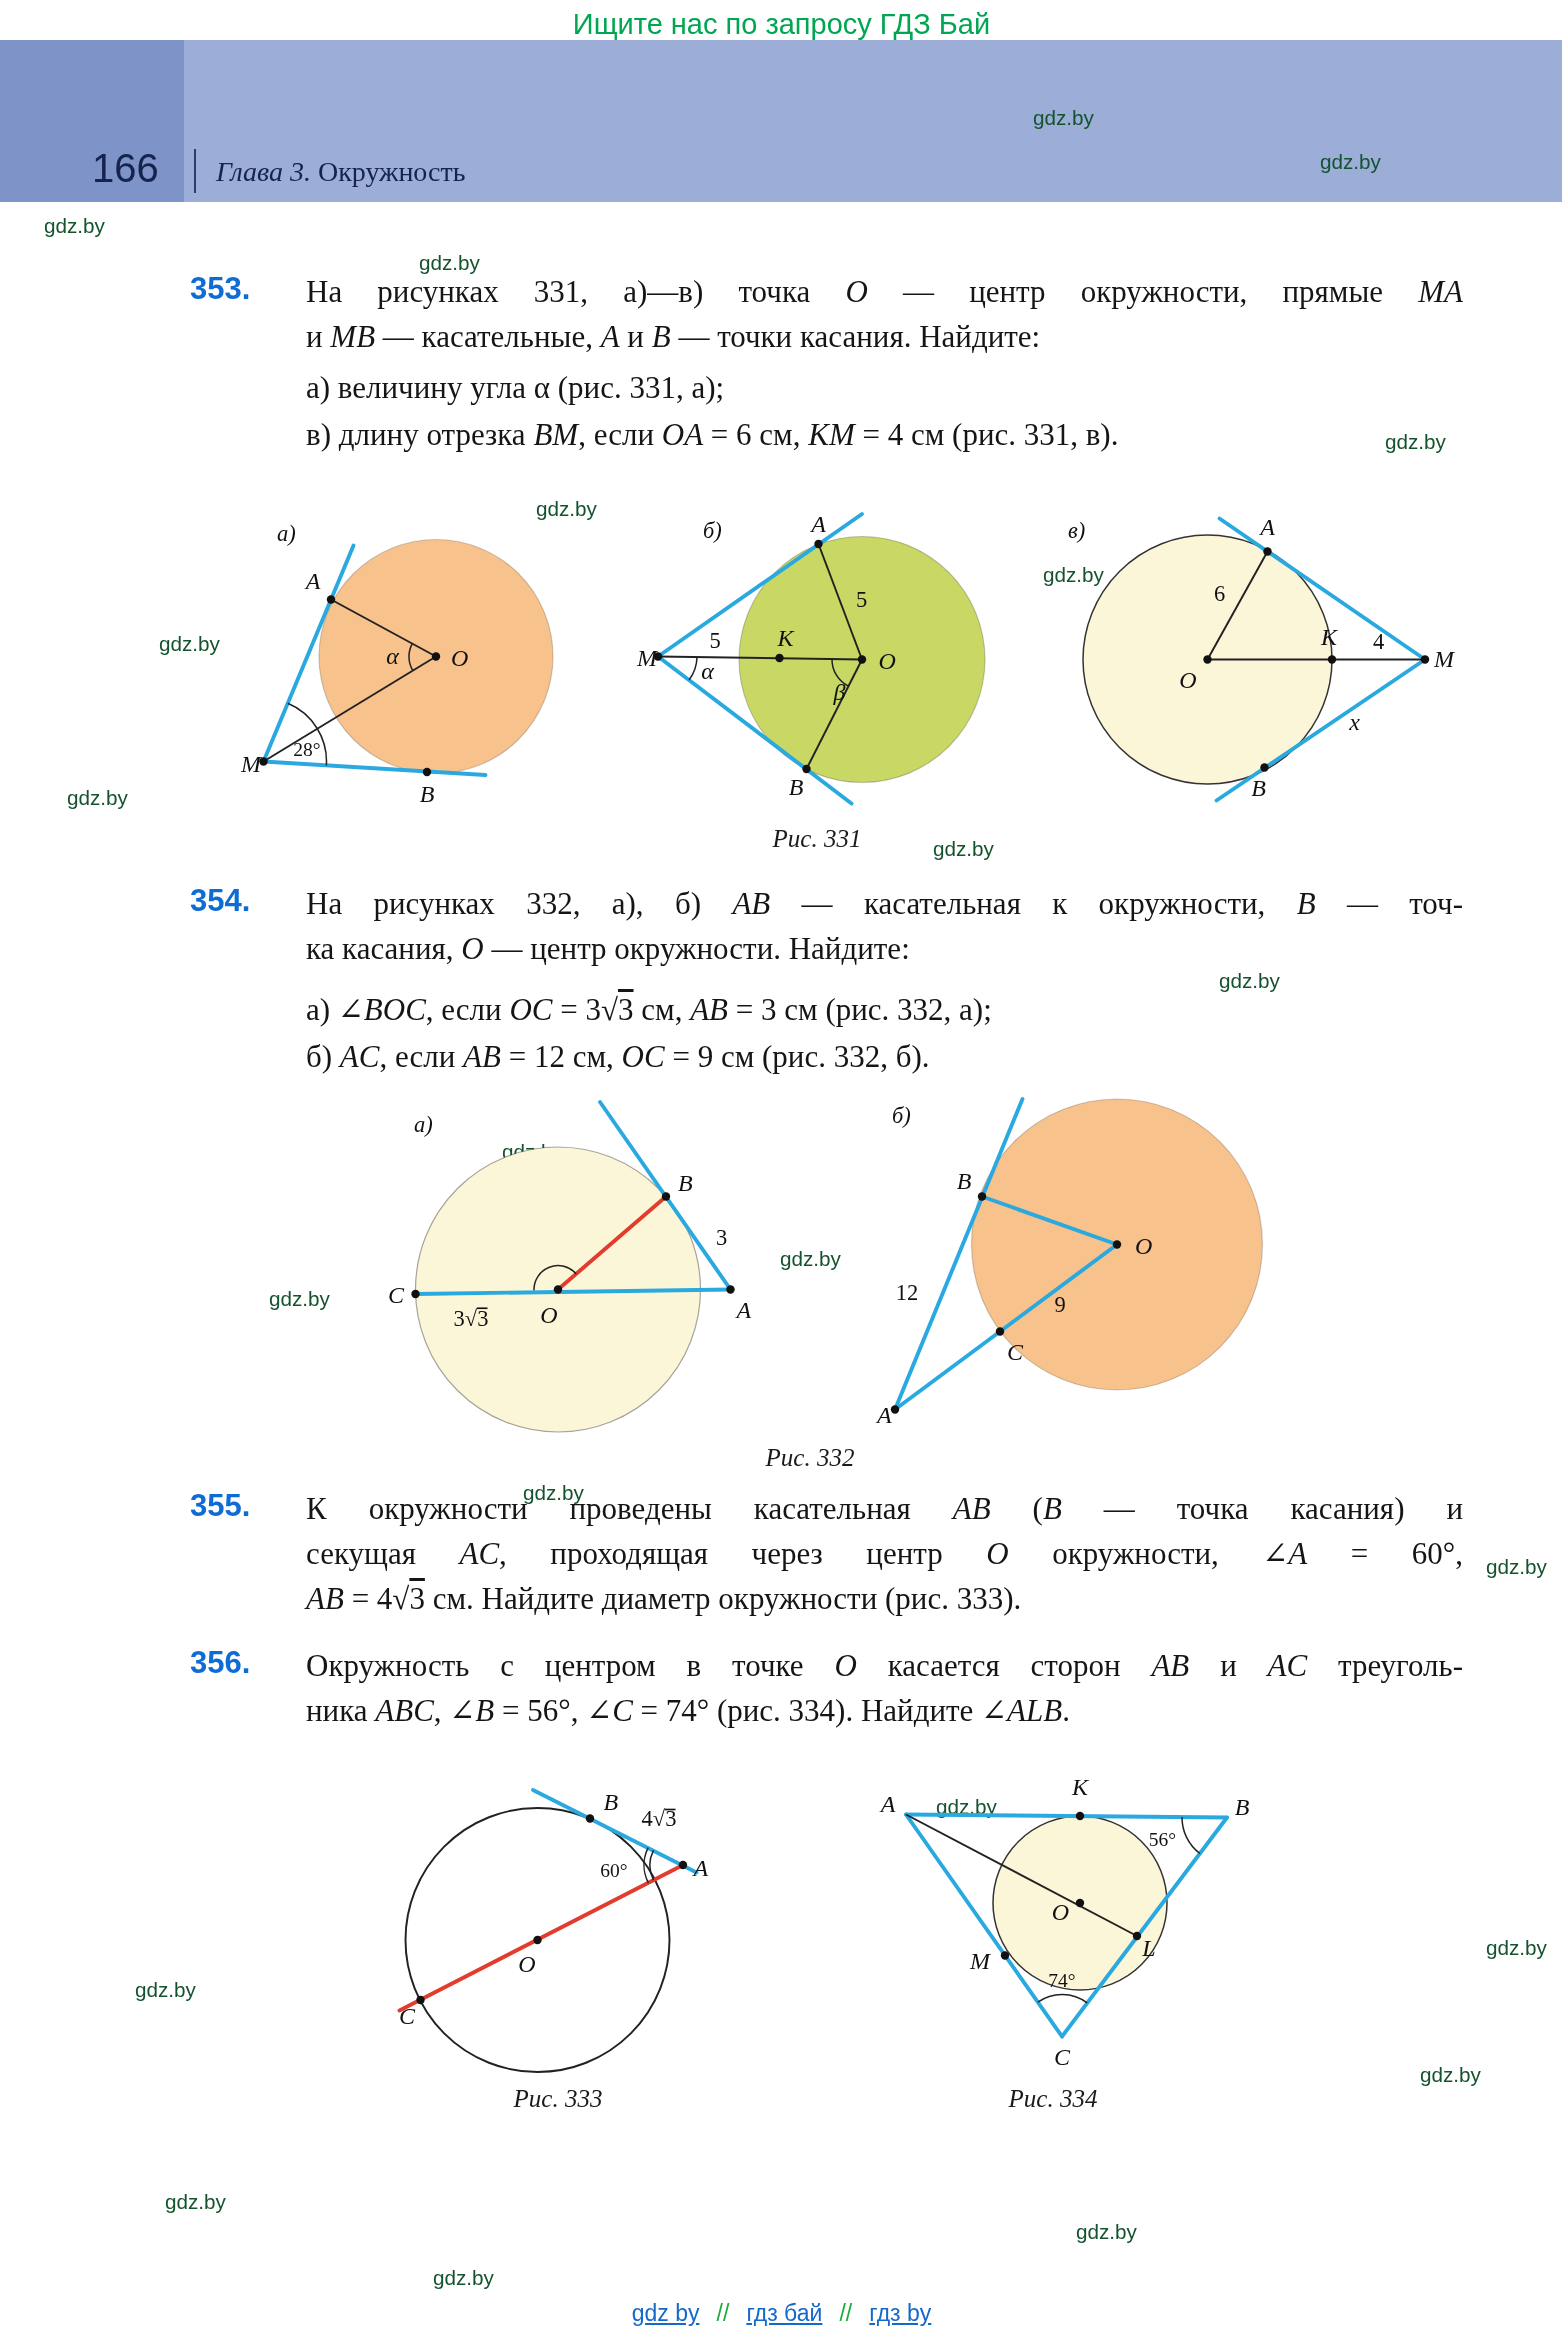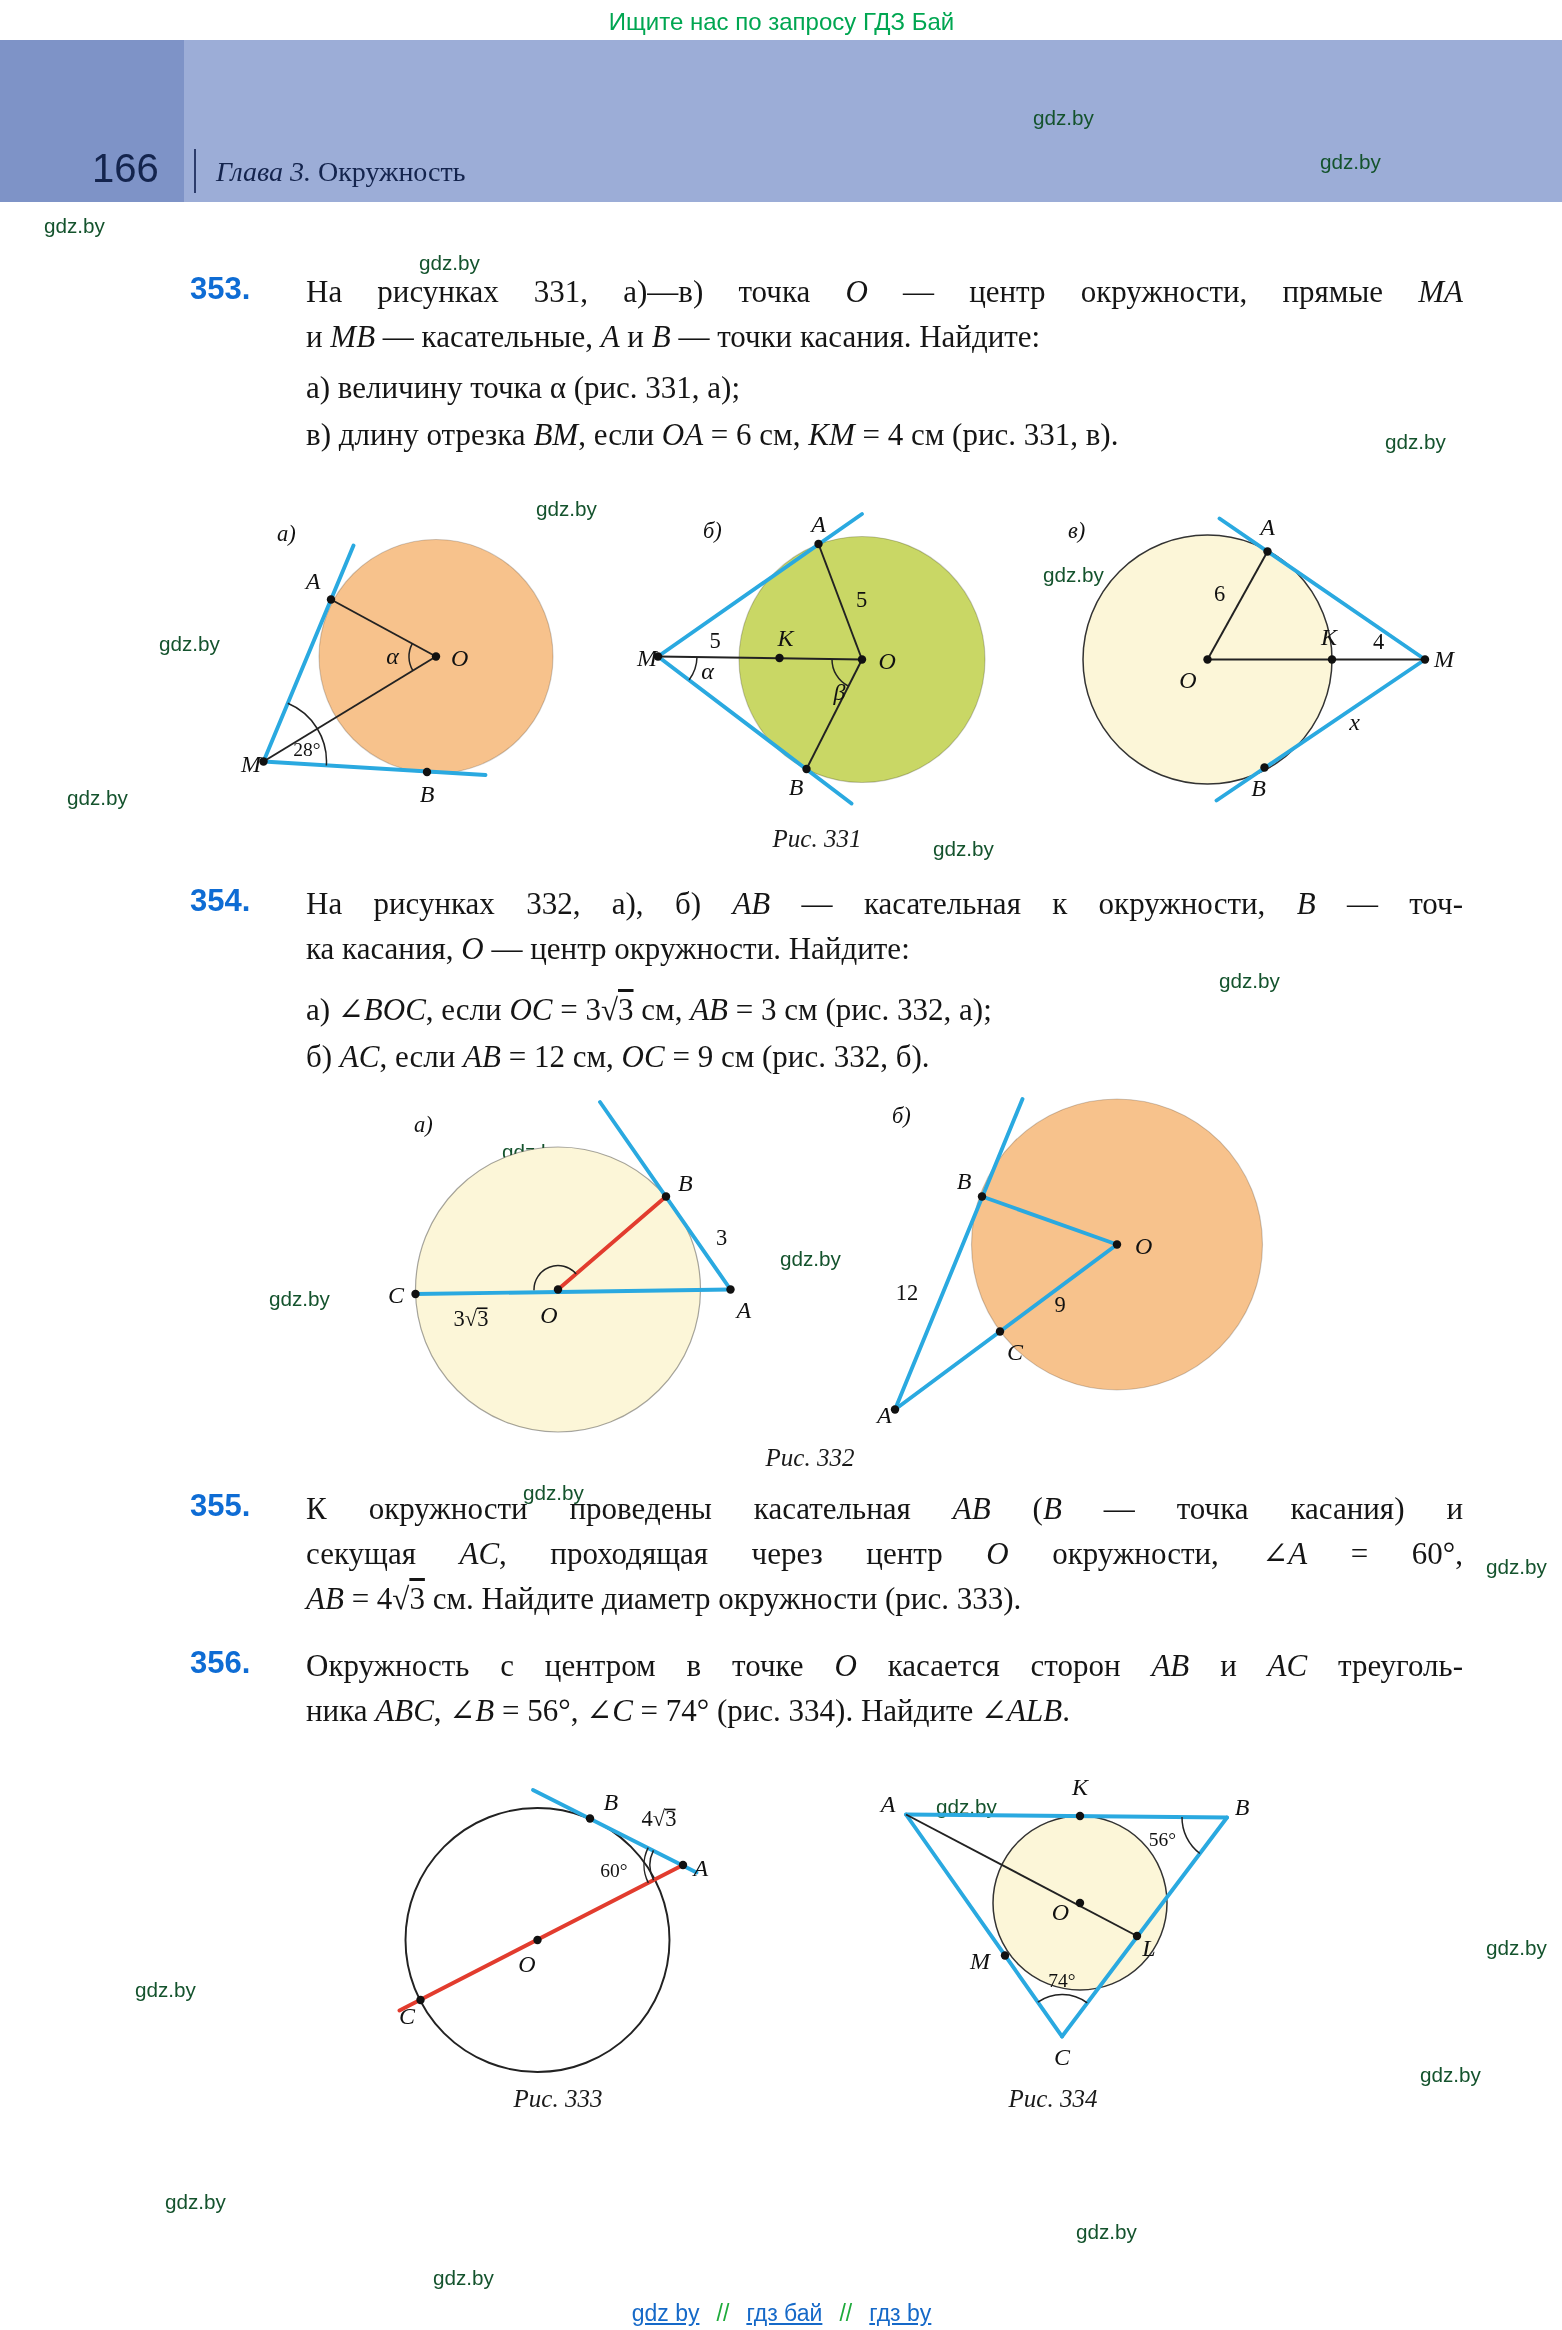--- a/index.html
+++ b/index.html
@@ -3,21 +3,21 @@
 <meta charset="utf-8">
 <style>
   * { margin:0; padding:0; box-sizing:border-box; }
   html,body { background:#ffffff; }
   .page {
     position:relative; width:1563px; height:2330px; background:#ffffff; overflow:hidden;
     font-family:"Liberation Serif","DejaVu Serif","DejaVu Sans",serif; color:#151515;
   }
   .topline {
     position:absolute; top:7.7px; left:0; width:100%; text-align:center;
-    font-family:"Liberation Sans","DejaVu Sans",sans-serif; font-size:24px; color:#00a651; cursor:pointer;
+    font-family:"Liberation Sans","DejaVu Sans",sans-serif; font-size:29px; color:#00a651; cursor:pointer;
   }
   .header { position:absolute; left:0; top:40px; width:1563px; height:162px; background:#9cadd7; }
   .header-square { position:absolute; left:0; top:0; width:184px; height:162px; background:#7e93c7; }
   .page-num {
     position:absolute; left:92px; top:106px; font-family:"Liberation Sans","DejaVu Sans",sans-serif;
     font-size:40px; color:#14244d;
   }
   .header-rule { position:absolute; left:194px; top:109px; width:2.3px; height:44px; background:#2c3c6b; }
   .chapter { position:absolute; left:216px; top:116px; font-size:28px; color:#14244d; white-space:nowrap; }
   .chapter .it { font-style:italic; }
@@ -103,21 +103,21 @@
   <span class="wm" style="left:165px;top:2190px">gdz.by</span>
   <span class="wm" style="left:1076px;top:2220px">gdz.by</span>
   <span class="wm" style="left:433px;top:2266px">gdz.by</span>
 
   <div class="prob" style="top:269px">
     <div class="pnum">353.</div>
     <div class="ptext">
       <div class="pline j">На рисунках 331, а)—в) точка <span class="mvar">O</span> — центр окружности, прямые <span class="mvar">MA</span></div>
       <div class="pline">и <span class="mvar">MB</span> — касательные, <span class="mvar">A</span> и <span class="mvar">B</span> — точки касания. Найдите:</div>
       <div class="pitems" style="margin-top:4.6px">
-        <div class="pline">а) величину точка α (рис. 331, а);</div>
+        <div class="pline">а) величину угла α (рис. 331, а);</div>
         <div class="pline">в) длину отрезка <span class="mvar">BM</span>, если <span class="mvar">OA</span> = 6 см, <span class="mvar">KM</span> = 4 см (рис. 331, в).</div>
       </div>
     </div>
   </div>
 
   <div class="fig" style="left:241px;top:514px;width:375px;height:330px">
     <svg viewBox="0 0 250 220">
       <text x="24" y="18" class="tag">а)</text>
       <circle cx="130" cy="95" r="78" class="c-orange"></circle>
       <line x1="15" y1="165" x2="75" y2="21" class="bl"></line>

